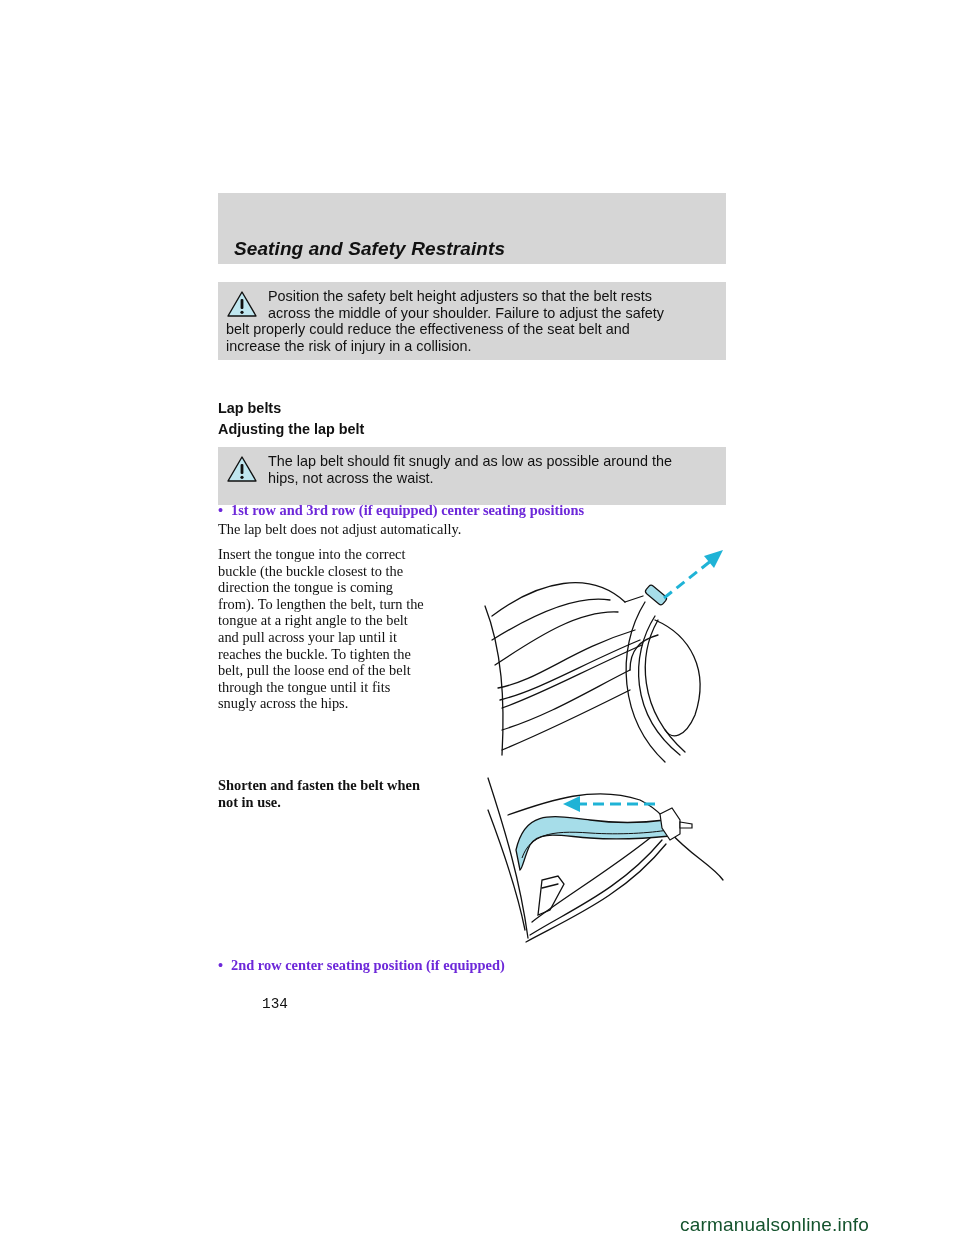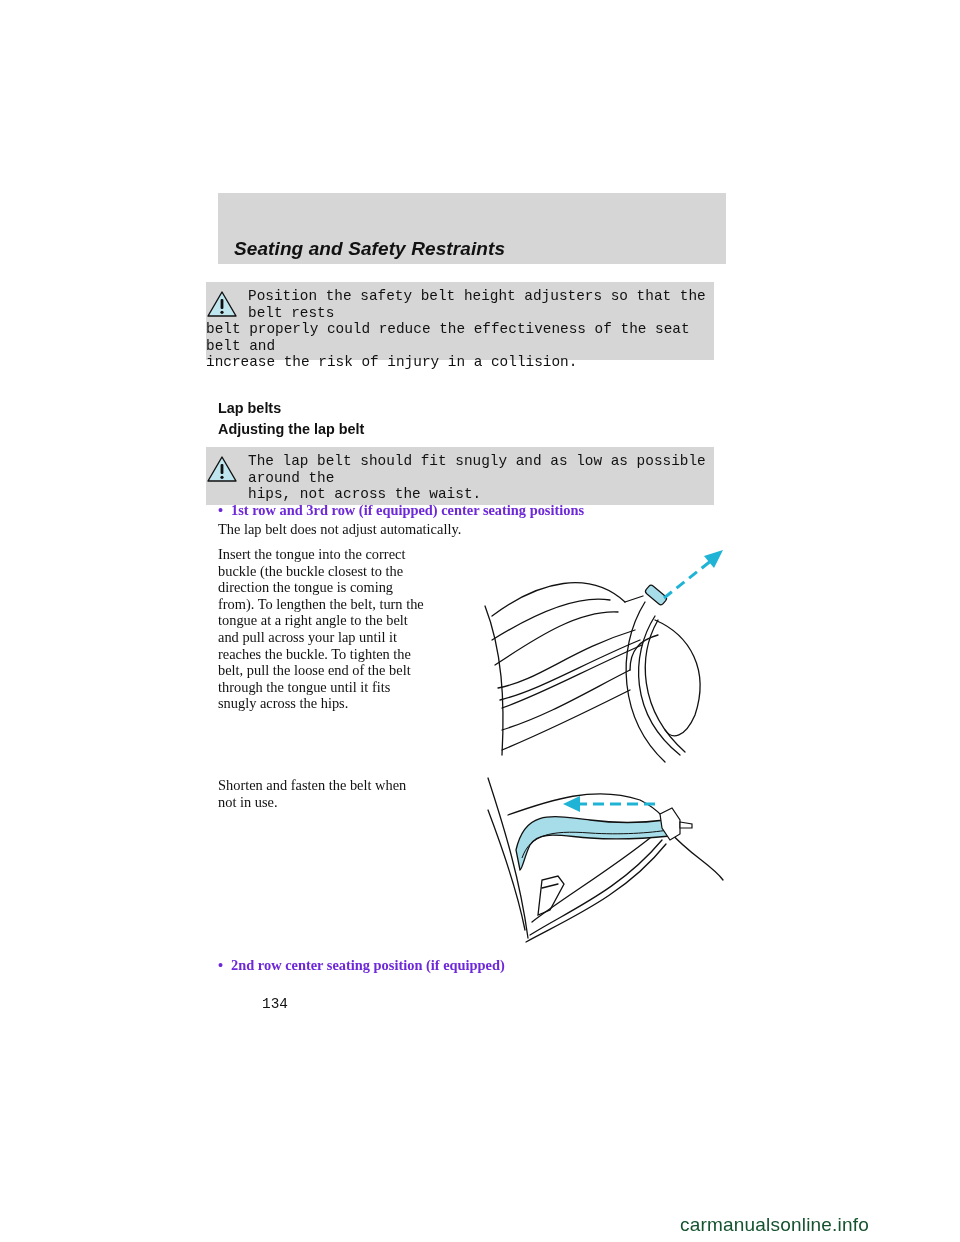--- a/index.html
+++ b/index.html
@@ -29,28 +29,28 @@
       bottom: 4px;
       font-family: "Liberation Sans", "DejaVu Sans", sans-serif;
       font-weight: bold;
       font-size: 19px;
       letter-spacing: 0.1px;
       color: #111;
       font-style: italic;
     }
     .warning-box {
       position: absolute;
-      left: 206px;
+      left: 218px;
       width: 508px;
       background: #d6d6d6;
       box-sizing: border-box;
-      padding: 6px 8px 6px 0;
+      padding: 6px 8px 6px 8px;
       font-size: 14.4px;
       line-height: 16.5px;
-      font-family: Liberation Mono, monospace;
+      font-family: Liberation Sans, sans-serif;
     }
     .warning-box.w1 { top: 282px; height: 78px; }
     .warning-box.w2 { top: 447px; height: 58px; }
     .warn-icon {
       float: left;
       width: 32px;
       height: 28px;
       margin: 2px 10px 0 0;
     }
     .w1 .indent, .w2 .indent { padding-left: 42px; display:block; }
@@ -107,20 +107,21 @@
   <div class="header-title">Seating and Safety Restraints</div>
 </div>
 
 <div class="warning-box w1">
   <svg class="warn-icon" viewBox="0 0 32 28">
     <polygon points="16,2 30,26 2,26" fill="#bfe6ef" stroke="#111" stroke-width="1.4" stroke-linejoin="round"></polygon>
     <rect x="14.6" y="9" width="2.8" height="10" rx="1" fill="#111"></rect>
     <circle cx="16" cy="22.3" r="1.6" fill="#111"></circle>
   </svg>
   <span class="indent">Position the safety belt height adjusters so that the belt rests</span>
+  <span class="indent">across the middle of your shoulder. Failure to adjust the safety</span>
   <span class="rest">belt properly could reduce the effectiveness of the seat belt and</span>
   <span class="rest">increase the risk of injury in a collision.</span>
 </div>
 
 <div class="h-sans" style="left:218px; top:400px;">Lap belts</div>
 <div class="h-sans h-italic" style="left:218px; top:421px;">Adjusting the lap belt</div>
 
 <div class="warning-box w2">
   <svg class="warn-icon" viewBox="0 0 32 28">
     <polygon points="16,2 30,26 2,26" fill="#bfe6ef" stroke="#111" stroke-width="1.4" stroke-linejoin="round"></polygon>
@@ -176,21 +177,21 @@
   </g>
 
   <g>
     <rect x="165" y="50" width="22" height="10" rx="3" transform="rotate(40 176 55)" fill="#a6dde9" stroke="#111" stroke-width="1.2"></rect>
   </g>
 
   <line x1="184" y1="58" x2="232" y2="20" stroke="#1fb3d6" stroke-width="3" stroke-dasharray="10,6"></line>
   <polygon points="243,10 224,16 234,28" fill="#1fb3d6"></polygon>
 </svg>
 
-<div class="text" style="left:218px; top:777px;">
+<div class="text" style="left:218px; top:777px;font-weight:bold;">
   <div>Shorten and fasten the belt when</div>
   <div>not in use.</div>
 </div>
 
 <svg class="illustration" style="left:480px; top:770px;" width="250" height="180" viewBox="0 0 250 180">
   <g fill="none" stroke="#111" stroke-width="1.3" stroke-linecap="round">
 
     <path d="M8,8 C25,60 40,110 48,168"></path>
     <path d="M8,40 C25,85 38,125 45,160"></path>
 

